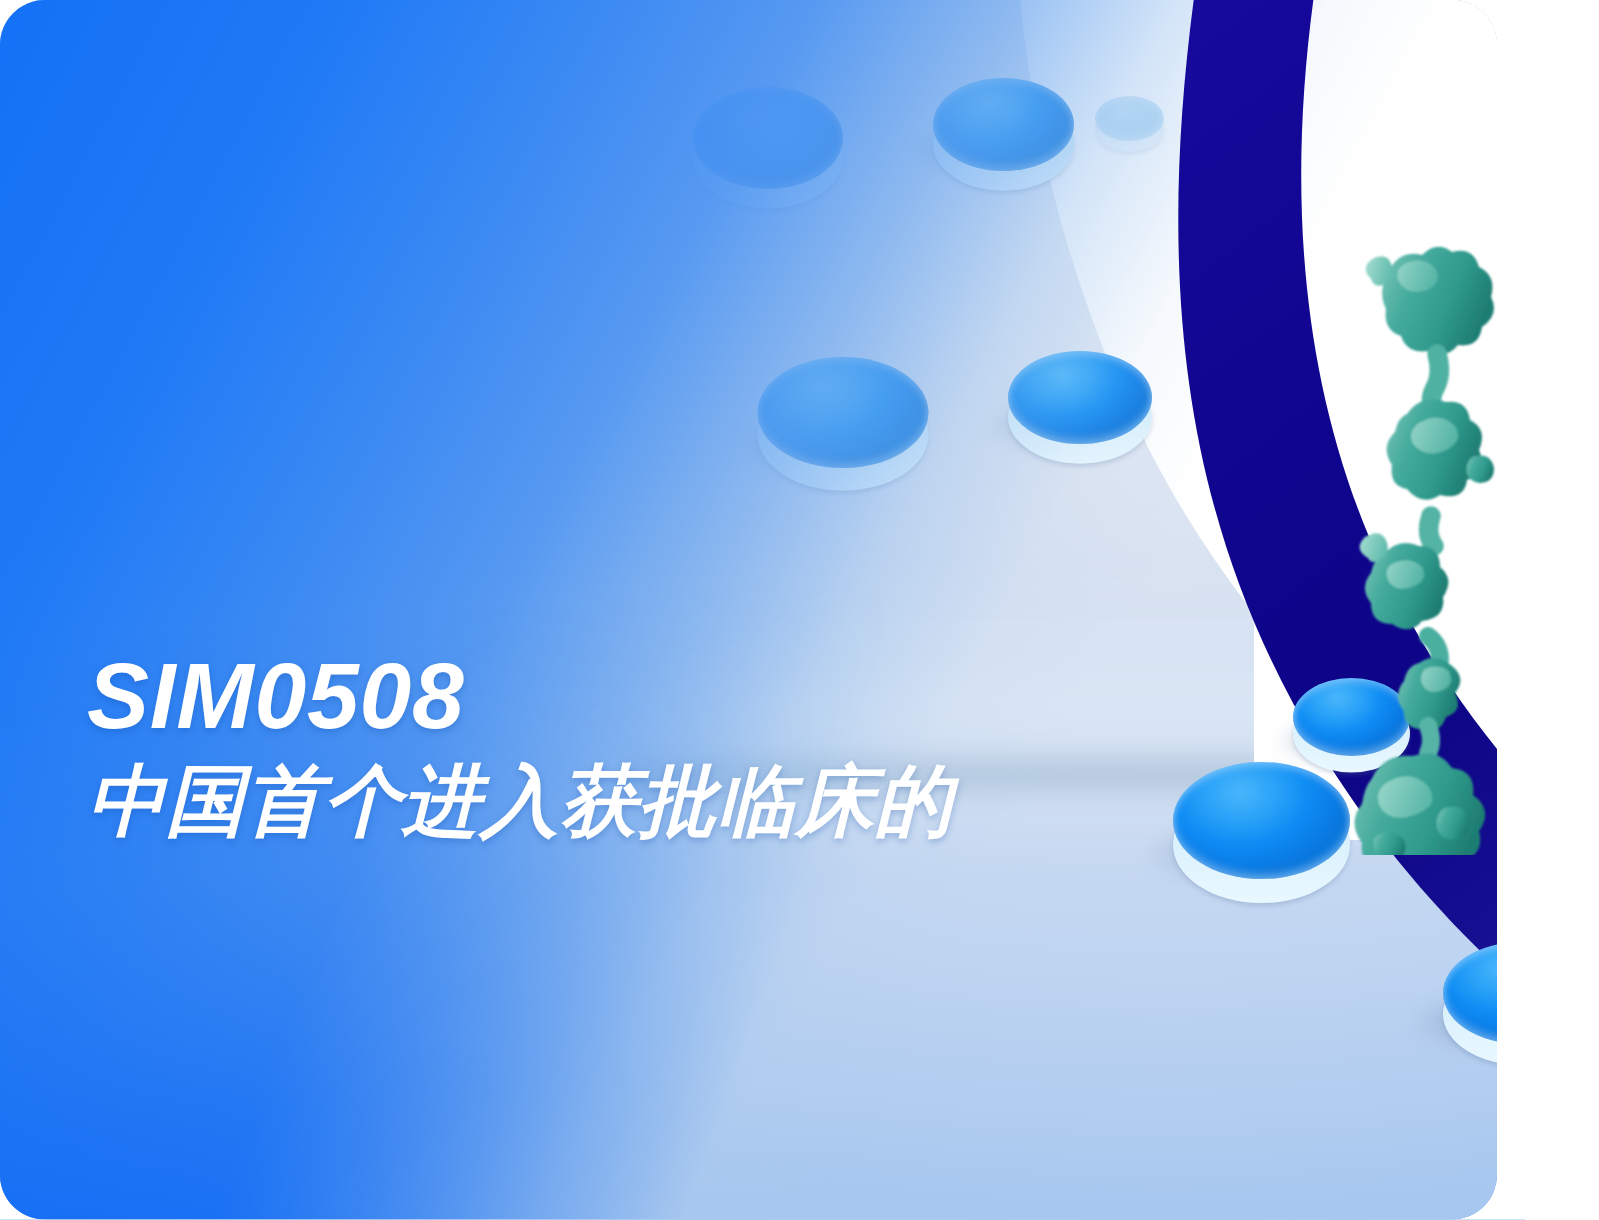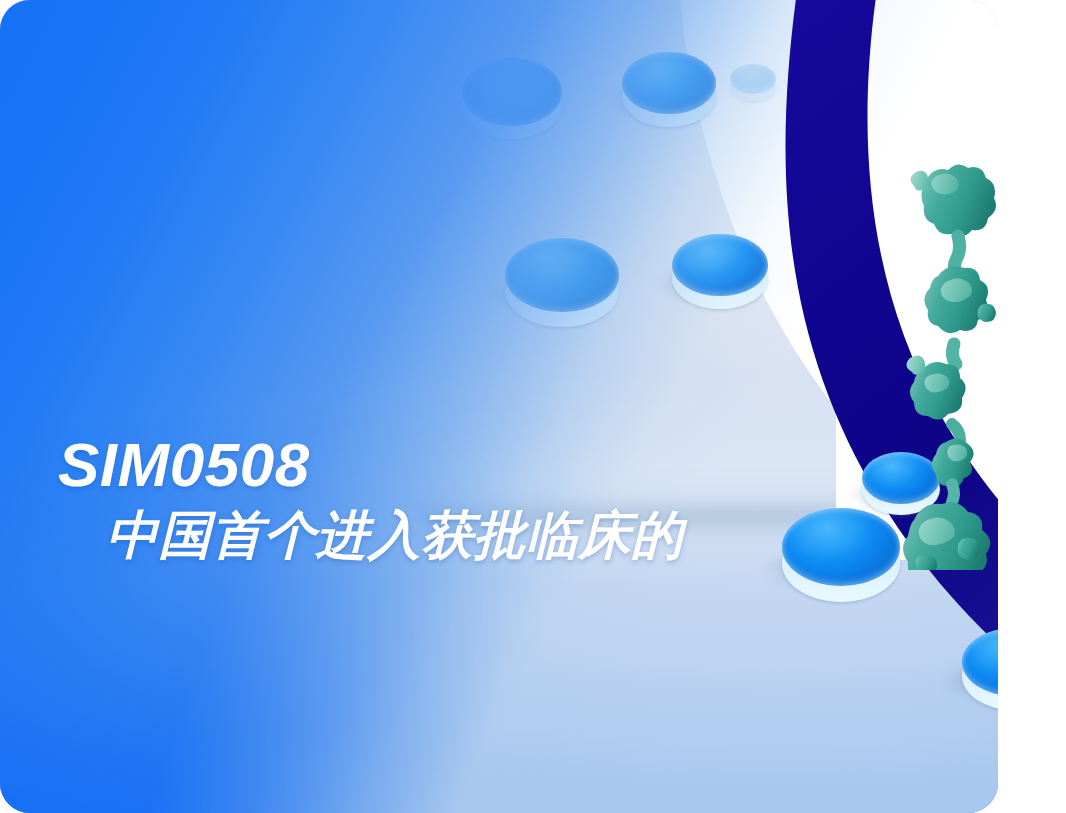--- a/index.html
+++ b/index.html
@@ -123,21 +123,20 @@
     line-height:1.02;
     font-family:"Liberation Sans","DejaVu Sans",sans-serif;
     margin-bottom:6px;
   }
   .hl-line{
     display:block;
     font-size:52px;
     line-height:1.28;
     font-family:"DejaVu Sans","Liberation Sans",sans-serif;
     font-weight:bold;
-    margin-left:48px;
   }
 </style>
 </head>
 <body>
 
 <div id="poster">
 
   <div class="photo-plate">
     <div class="plate-sheen"></div>
     <div class="plate-band"></div>

